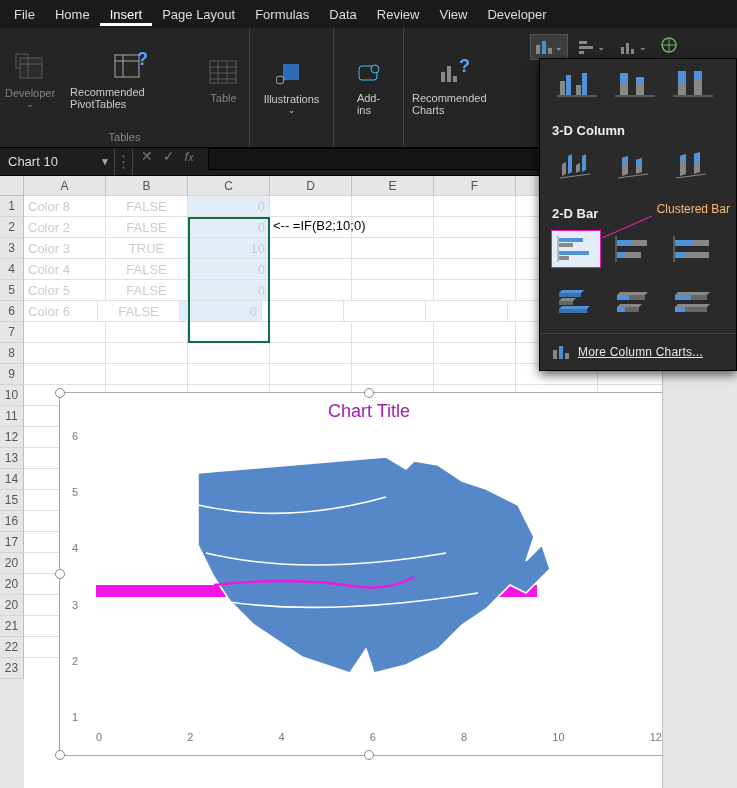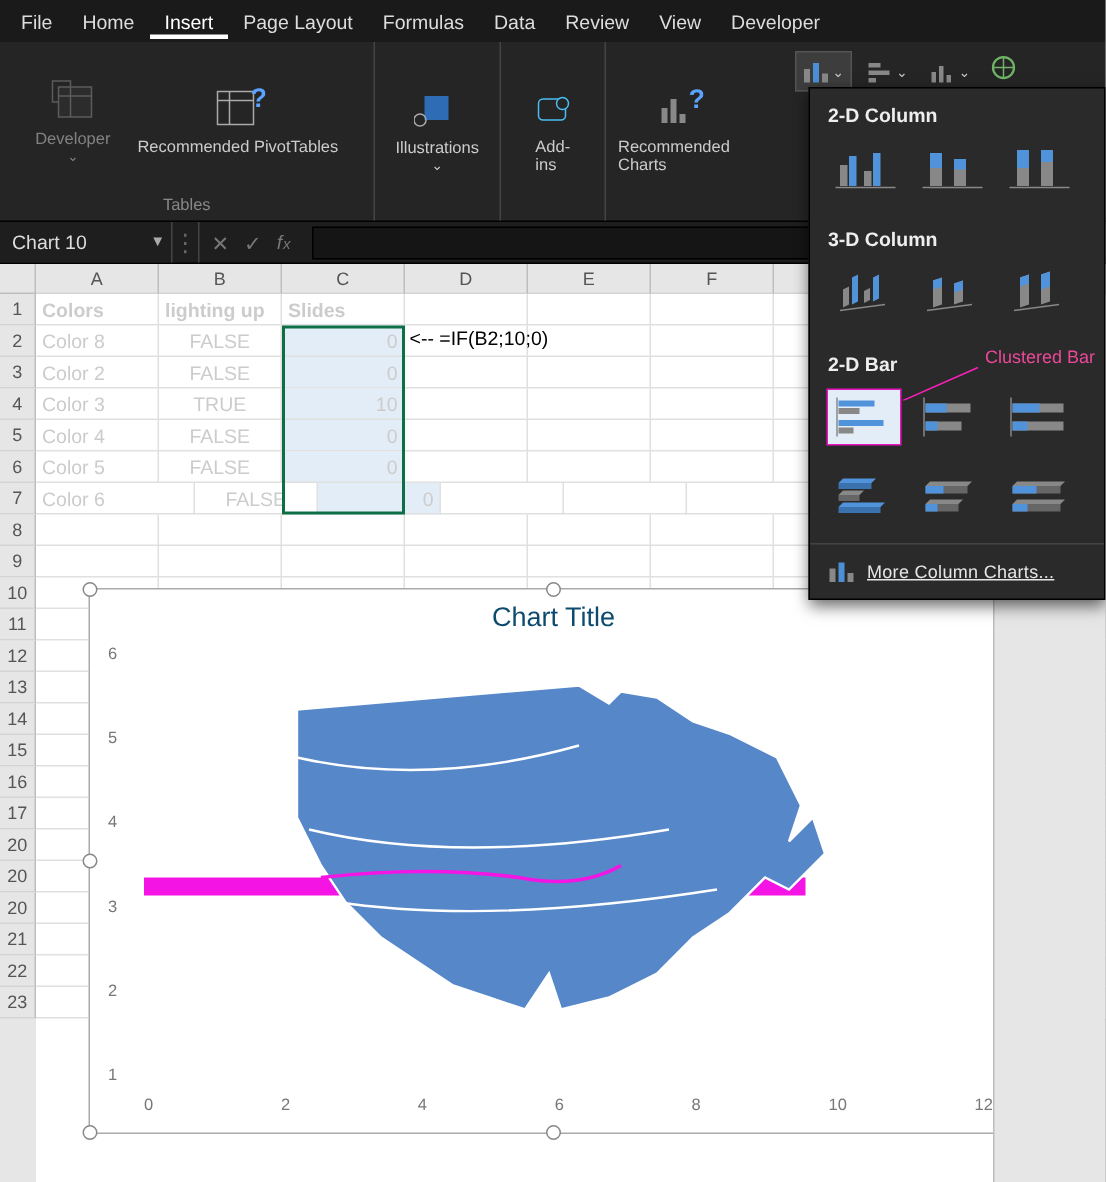--- a/index.html
+++ b/index.html
@@ -18,26 +18,26 @@
 .rbtn { display: flex; flex-direction: column; align-items: center; padding: 4px 8px; font-size: 11px; color: #ccc; min-width: 60px; cursor: default; }
 .rbtn.disabled { opacity: .55; }
 .ricon { width: 40px; height: 36px; display: flex; align-items: center; justify-content: center; margin-bottom: 2px; }
 
 
 .chart-dd { position: absolute; right: 0; top: 30px; width: 198px; background: #2a2a2a; border: 1px solid #000; box-shadow: 0 4px 10px rgba(0,0,0,.6); z-index: 50; }
 .dd-section { padding: 10px 12px 4px; font-weight: 600; font-size: 13px; color: #eee; }
 .dd-icons { display: flex; gap: 10px; padding: 6px 12px 12px; }
 .dd-thumb { width: 48px; height: 36px; display: flex; align-items: center; justify-content: center; cursor: default; }
 .dd-thumb.sel { outline: 1px solid #e815c2; }
-.dd-tooltip { position: absolute; font-size: 12px; color: #ec4899; }
+.dd-tooltip { position: absolute; font-size: 12px; color: #fdba74; }
 .dd-more { display: flex; align-items: center; gap: 8px; padding: 10px 12px; border-top: 1px solid #444; font-size: 12px; color: #e6e6e6; cursor: default; }
 .dd-more span { text-decoration: underline; letter-spacing: .2px; }
 
 
-.frow { display: flex; background: #1e1e1e; align-items: center; height: 28px; border-bottom: 1px solid #000; }
+.frow { display: flex; background: #1e1e1e; align-items: flex-start; height: 28px; border-bottom: 1px solid #000; }
 .namebox { width: 115px; background: #1e1e1e; color: #ddd; font-size: 13px; padding-left: 8px; border-right: 1px solid #444; height: 100%; display: flex; align-items: center; justify-content: space-between; padding-right: 4px; }
 .fx-btns { display: flex; align-items: center; padding: 0 8px; gap: 10px; color: #777; font-size: 14px; }
 .fx-label { font-style: italic; font-size: 13px; letter-spacing: .5px; }
 .fx-input { flex: 1; background: #151515; border: 1px solid #000; height: 22px; margin: 0 6px; }
 
 
 .gridwrap { display: flex; background: #fff; position: relative; }
 .rowheads { display: flex; flex-direction: column; background: #e6e6e6; }
 .rowhead, .colhead { font-size: 12px; color: #555; text-align: center; display: flex; align-items: center; justify-content: center; border-right: 1px solid #bdbdbd; border-bottom: 1px solid #d4d4d4; background: #e6e6e6; }
 .colhead-row { display: flex; }
@@ -46,21 +46,21 @@
 .rowhead { width: 24px; height: 21px; }
 .cell { height: 21px; font-size: 13px; padding: 0 4px; border-right: 1px solid #e0e0e0; border-bottom: 1px solid #e0e0e0; display: flex; align-items: center; overflow: hidden; white-space: nowrap; }
 .cell.bl { font-weight: 600; }
 .cell.r { justify-content: flex-end; }
 .sel { background: #e3edf7; }
 .sel-outline { position: absolute; border: 2px solid #0d6f45; pointer-events: none; }
 
 
 .chartbox { position: absolute; left: 35px; top: 196px; width: 620px; height: 364px; background: #fff; border: 1px solid #aaa; display: flex; flex-direction: column; }
 .handle { width: 10px; height: 10px; background: #fff; border: 1px solid #888; border-radius: 50%; position: absolute; }
-.chart-title { text-align: center; font-size: 18px; color: #0c4a6e; padding: 8px; }
+.chart-title { text-align: center; font-size: 18px; color: #a21caf; padding: 8px; }
 .chart-area { flex: 1; position: relative; margin: 0 16px 8px 36px; }
 .yaxis { position: absolute; left: -24px; top: 0; bottom: 24px; display: flex; flex-direction: column; justify-content: space-between; font-size: 11px; color: #777; }
 .xaxis { position: absolute; left: 0; right: 0; bottom: 4px; display: flex; justify-content: space-between; font-size: 11px; color: #777; }
 .pink-bar { position: absolute; height: 12px; background: #f414e4; }
 .usmap { position: absolute; }
 
 .gridarea { flex: 1; position: relative; background: #fff; }
 .rightgrey { position: absolute; right: 0; width: 75px; top: 0; bottom: 0; background: #e6e6e6; border-left: 1px solid #bdbdbd; }
 </style>
 </head>
@@ -97,20 +97,33 @@
         <div class="ricon">
             <svg width="36" height="30">
               <rect x="4" y="4" width="24" height="22" fill="none" stroke="#aaa"></rect>
               <line x1="4" y1="10" x2="28" y2="10" stroke="#aaa"></line>
               <line x1="12" y1="4" x2="12" y2="26" stroke="#aaa"></line>
               <text x="26" y="14" fill="#5aa3ff" font-size="18" font-weight="bold">?</text>
             </svg>
           </div>
         <span>Recommended PivotTables</span>
       </div>
+      <div class="rbtn disabled" style="min-width:50px">
+        <div class="ricon">
+            <svg width="30" height="26">
+              <rect x="2" y="2" width="26" height="22" fill="none" stroke="#888"></rect>
+              <line x1="2" y1="8" x2="28" y2="8" stroke="#888"></line>
+              <line x1="2" y1="14" x2="28" y2="14" stroke="#888"></line>
+              <line x1="2" y1="20" x2="28" y2="20" stroke="#888"></line>
+              <line x1="10" y1="2" x2="10" y2="24" stroke="#888"></line>
+              <line x1="19" y1="2" x2="19" y2="24" stroke="#888"></line>
+            </svg>
+          </div>
+        <span>Table</span>
+      </div>
     </div>
     <div class="rgroup-label">Tables</div>
   </div>
   <div class="rgroup" style="width:84px">
     <div class="rgroup-top">
       <div class="rbtn">
         <div class="ricon">
             <svg width="30" height="26">
               <rect x="7" y="4" width="16" height="16" fill="#2e6db5"></rect>
               <circle cx="4" cy="20" r="4" fill="none" stroke="#aaa"></circle>
@@ -181,21 +194,20 @@
     </div>
     <div style="padding:2px">
       <svg width="20" height="18">
           <circle cx="10" cy="9" r="7" fill="none" stroke="#6fb565" stroke-width="1.5"></circle>
           <path d="M3 9 h14 M10 2 v14" stroke="#6fb565"></path>
         </svg>
     </div>
   </div>
 
   <div class="chart-dd">
-    <div class="dd-section">2-D Column</div>
     <div class="dd-icons">
       <div class="dd-thumb">
           <svg width="44" height="32">
             <line x1="3" y1="29" x2="43" y2="29" stroke="#888"></line>
             <rect x="6" y="14" width="5" height="14" fill="#888"></rect>
             <rect x="12" y="8" width="5" height="20" fill="#5193da"></rect>
             <rect x="22" y="18" width="5" height="10" fill="#888"></rect>
             <rect x="28" y="6" width="5" height="22" fill="#5193da"></rect>
           </svg>
         </div>
@@ -378,30 +390,20 @@
         <div class="rowhead">20</div>
         <div class="rowhead">20</div>
         <div class="rowhead">20</div>
         <div class="rowhead">21</div>
         <div class="rowhead">22</div>
         <div class="rowhead">23</div>
       </div>
 
       <div class="gridarea">
 
-        <div style="display:flex">
-          <div class="cell bl" style="width:82px">Colors</div>
-          <div class="cell bl" style="width:82px">lighting up</div>
-          <div class="cell bl" style="width:82px">Slides</div>
-          <div class="cell" style="width:82px"></div>
-          <div class="cell" style="width:82px"></div>
-          <div class="cell" style="width:82px"></div>
-          <div class="cell" style="width:82px"></div>
-          <div class="cell" style="flex:1"></div>
-        </div>
 
         <div id="datarows">
             <div style="display:flex">
      <div class="cell" style="width:82px">Color 8</div>
      <div class="cell" style="width:82px;justify-content:center">FALSE</div>
      <div class="cell sel r" style="width:82px">0</div>
      <div class="cell" style="width:82px"></div>
      <div class="cell" style="width:82px"></div>
      <div class="cell" style="width:82px"></div>
      <div class="cell" style="width:82px"></div>
@@ -441,21 +443,21 @@
      <div class="cell" style="width:82px">Color 5</div>
      <div class="cell" style="width:82px;justify-content:center">FALSE</div>
      <div class="cell sel r" style="width:82px">0</div>
      <div class="cell" style="width:82px"></div>
      <div class="cell" style="width:82px"></div>
      <div class="cell" style="width:82px"></div>
      <div class="cell" style="width:82px"></div>
      <div class="cell" style="flex:1"></div>
    </div>
             <div style="display:flex">
-     <div class="cell" style="width:106px">Color 6</div>
+     <div class="cell" style="width:74px">Color 6</div>
      <div class="cell" style="width:82px;justify-content:center">FALSE</div>
      <div class="cell sel r" style="width:82px">0</div>
      <div class="cell" style="width:82px"></div>
      <div class="cell" style="width:82px"></div>
      <div class="cell" style="width:82px"></div>
      <div class="cell" style="width:82px"></div>
      <div class="cell" style="flex:1"></div>
    </div>
           </div>
 

